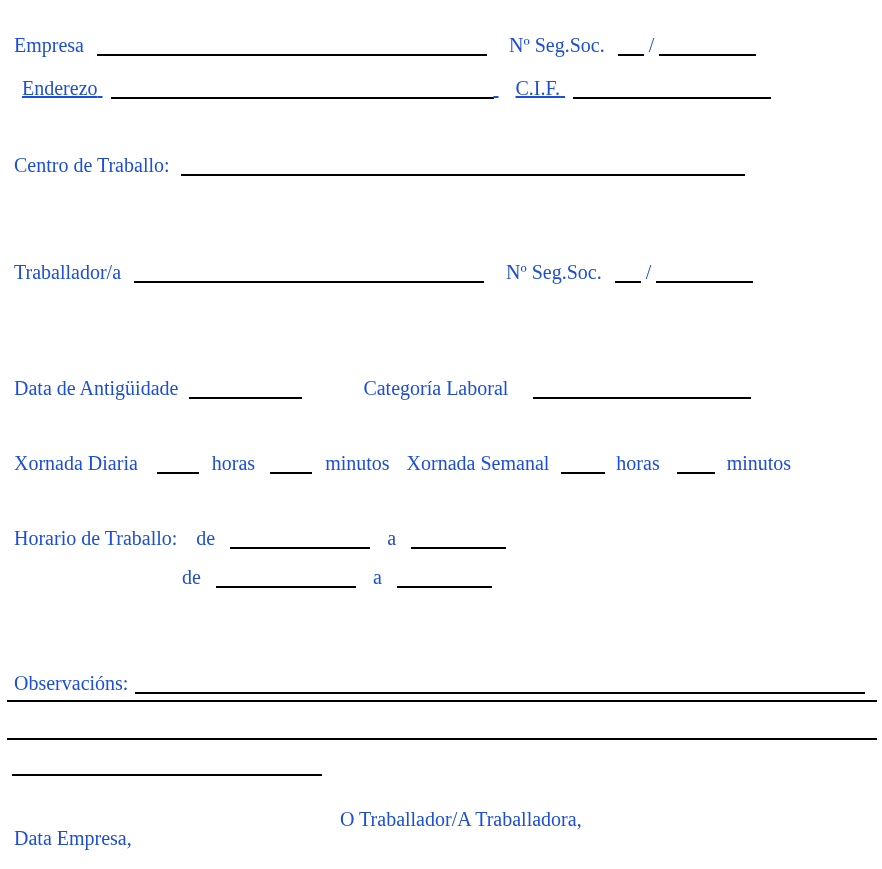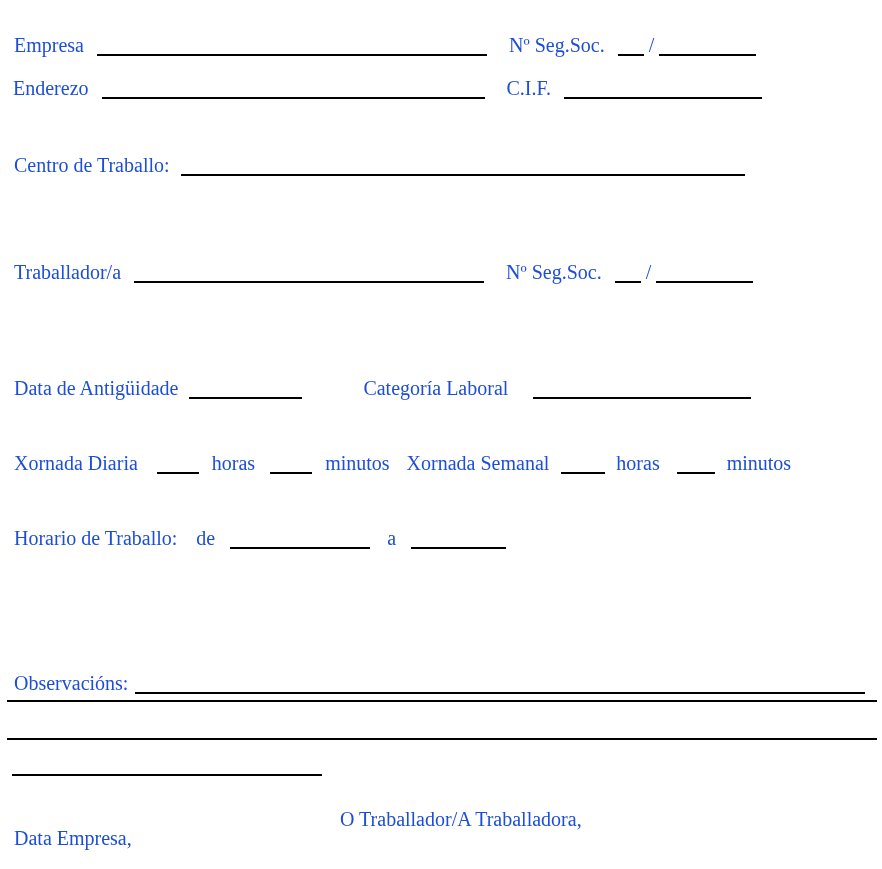--- a/index.html
+++ b/index.html
@@ -39,21 +39,21 @@
 
   <div class="row" style="top:34px; left:14px;">
     <span>Empresa</span>
     <span class="u" style="width:390px; margin-left:8px;"></span>
     <span style="margin-left:17px;">Nº Seg.Soc.</span>
     <span class="u" style="width:26px; margin-left:8px;"></span>
     <span>/</span>
     <span class="u" style="width:97px;"></span>
   </div>
 
-  <div class="row" style="top:77px; left:13px;">
+  <div class="row" style="top:77px; left:22px;text-decoration:underline;">
     <span>Enderezo</span>
     <span class="u" style="width:383px; margin-left:8px;"></span>
     <span style="margin-left:17px;">C.I.F.</span>
     <span class="u" style="width:198px; margin-left:8px;"></span>
   </div>
 
   <div class="row" style="top:261px; left:14px;">
     <span>Traballador/a</span>
     <span class="u" style="width:350px; margin-left:8px;"></span>
     <span style="margin-left:17px;">Nº Seg.Soc.</span>
@@ -89,20 +89,26 @@
     <span style="margin-left:8px;">horas</span>
     <span class="u" style="width:42px; margin-left:10px;"></span>
     <span style="margin-left:8px;">minutos</span>
     <span style="margin-left:12px;">Xornada Semanal</span>
     <span class="u" style="width:44px; margin-left:7px;"></span>
     <span style="margin-left:6px;">horas</span>
     <span class="u" style="width:38px; margin-left:12px;"></span>
     <span style="margin-left:7px;">minutos</span>
   </div>
 
+  <div class="row" style="top:566px; left:182px;">
+    <span>de</span>
+    <span class="u" style="width:140px; margin-left:10px;"></span>
+    <span style="margin-left:12px;">a</span>
+    <span class="u" style="width:95px; margin-left:10px;"></span>
+  </div>
 
   <div class="row" style="top:672px; left:14px;">
     <span>Observacións:</span>
     <span class="u" style="width:730px; margin-left:2px;"></span>
   </div>
 
   <div class="rule" style="top:700px; left:7px; width:870px;"></div>
   <div class="rule" style="top:738px; left:7px; width:870px;"></div>
   <div class="rule" style="top:774px; left:12px; width:310px;"></div>
 

